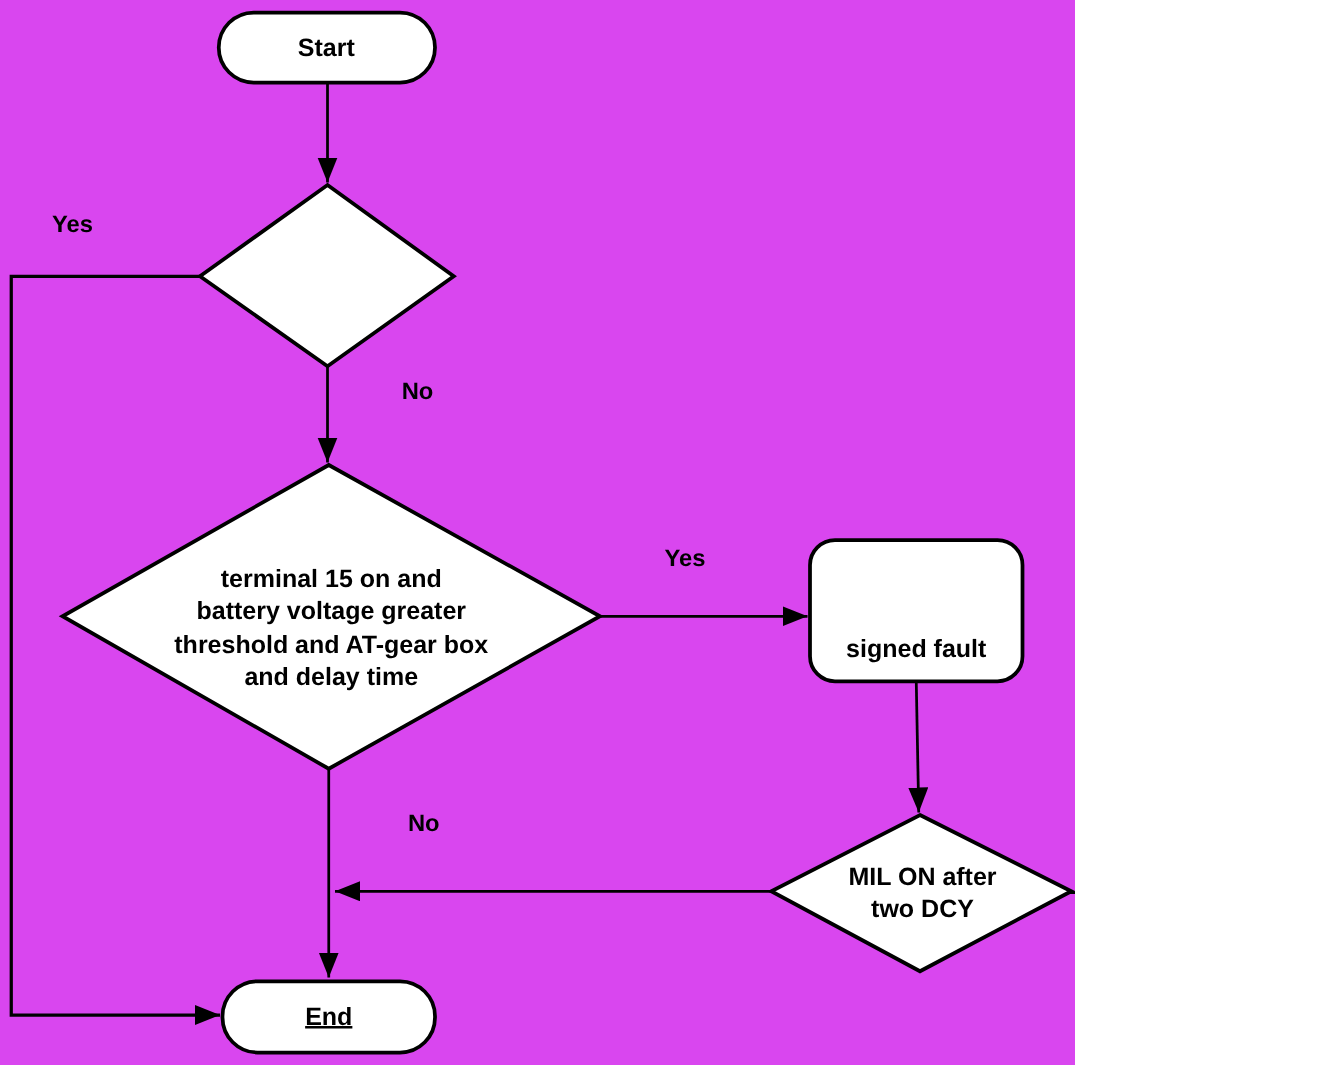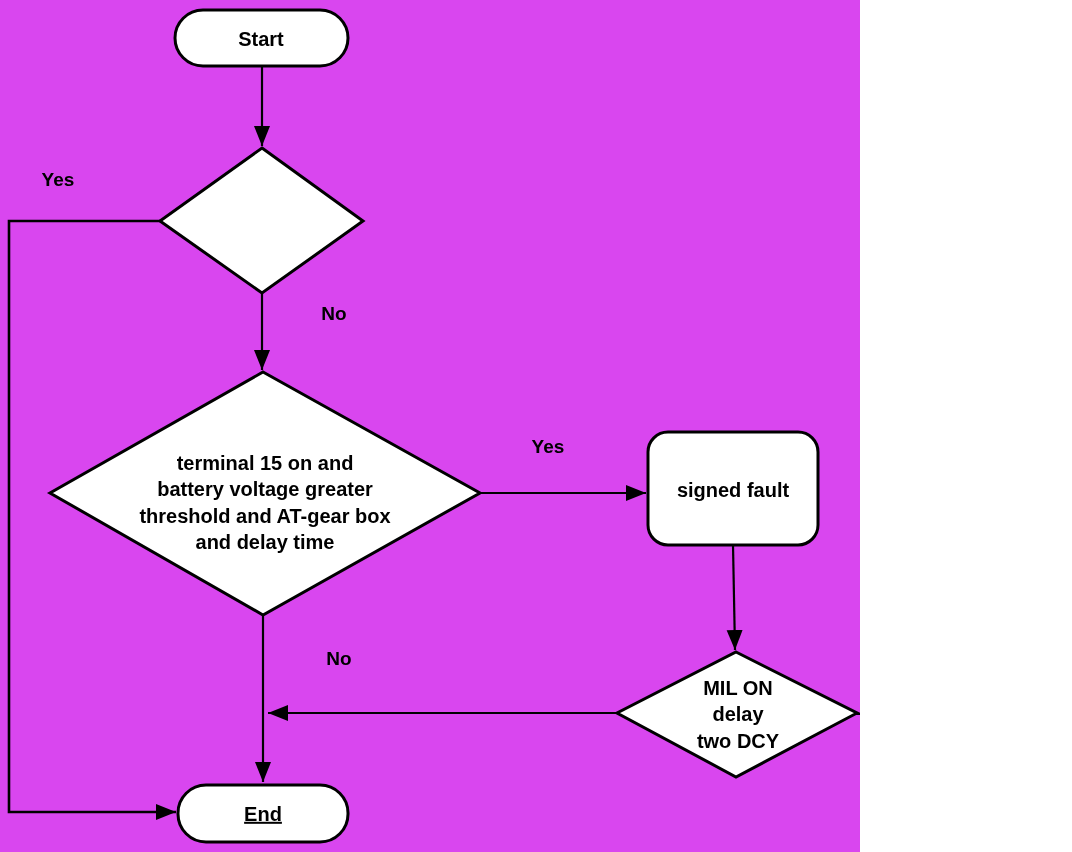--- a/index.html
+++ b/index.html
@@ -81,23 +81,23 @@
   </svg>
 
   <div class="label node-label" style="left:261px; top:39px;">Start</div>
 
 
   <div class="label node-label" style="left:265px; top:493px;margin-top:10px;">terminal 15 on and
 battery voltage greater
 threshold and AT-gear box
 and delay time</div>
 
-  <div class="label node-label" style="left:733px; top:490px;">signed fault</div>
+  <div class="label node-label" style="left:733px; top:520px;">signed fault</div>
 
-  <div class="label node-label" style="left:738px; top:715px;">MIL ON delay
+  <div class="label node-label" style="left:738px; top:715px;">MIL ON after
 two DCY</div>
 
   <div class="label node-label" style="left:263px; top:814px;text-decoration:underline;">End</div>
 
   <div class="label edge-label" style="left:58px; top:180px;">Yes</div>
 
   <div class="label edge-label" style="left:334px; top:314px;">No</div>
 
   <div class="label edge-label" style="left:548px; top:447px;">Yes</div>
 

